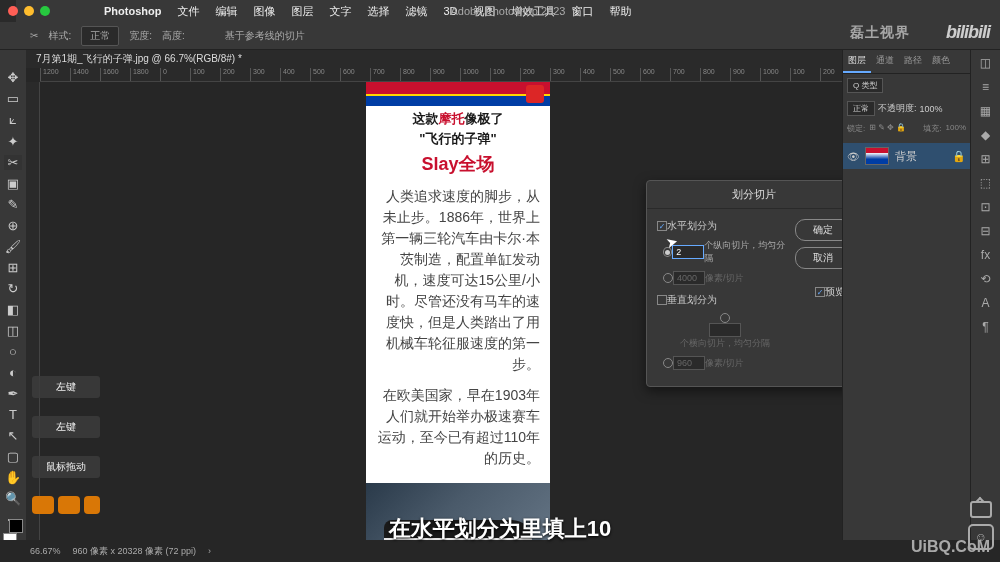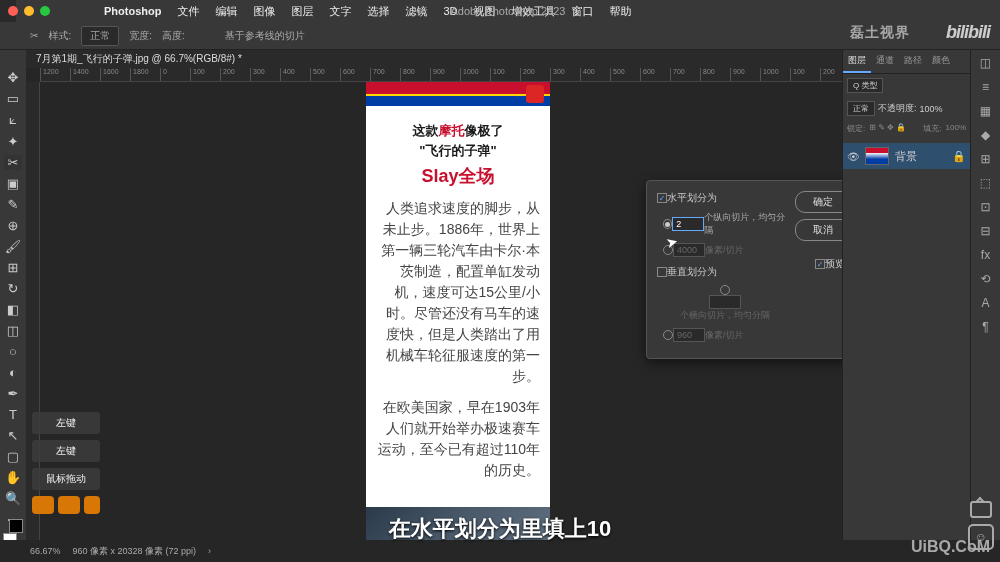--- a/index.html
+++ b/index.html
@@ -38,21 +38,21 @@
     .canvas-area { position: absolute; top: 68px; left: 26px; right: 158px; bottom: 22px; background: #262626; overflow: hidden; }
     .ruler-h { position: absolute; top: 0; left: 14px; right: 0; height: 14px; background: #2a2a2a; border-bottom: 1px solid #444; font-size: 7px; color: #888; display: flex; }
     .ruler-h span { flex: 0 0 30px; padding-left: 2px; border-left: 1px solid #555; }
     .ruler-v { position: absolute; top: 14px; left: 0; bottom: 0; width: 14px; background: #2a2a2a; border-right: 1px solid #444; }
     
     
     .document { position: absolute; top: 14px; left: 340px; width: 184px; bottom: 0; }
     .doc-content { background: #fff; width: 100%; }
     .doc-header { height: 24px; background: linear-gradient(to bottom, #c8102e 50%, #ffd700 50%, #ffd700 60%, #003da5 60%); position: relative; }
     .doc-badge { position: absolute; right: 6px; top: 3px; width: 18px; height: 18px; background: #dc2626; border-radius: 3px; }
-    .doc-body { padding: 16px 10px; text-align: center; }
+    .doc-body { padding: 4px 10px; text-align: center; }
     .doc-title1 { font-size: 13px; color: #1a1a1a; font-weight: bold; }
     .doc-title1 .hl { color: #c8102e; }
     .doc-title2 { font-size: 13px; color: #1a1a1a; font-weight: bold; margin-top: 2px; }
     .doc-slay { font-size: 18px; color: #c8102e; font-weight: bold; margin-top: 4px; }
     .doc-para { font-size: 14px; color: #444; line-height: 1.5; margin-top: 10px; text-align: right; }
     .doc-image { margin-top: 10px; height: 90px; background: linear-gradient(135deg, #2a3a4a 0%, #4a5a6a 40%, #6a7a8a 100%); position: relative; overflow: hidden; }
     .car { position: absolute; bottom: 8px; left: 10%; width: 80%; height: 45px; background: linear-gradient(to bottom, #1a1a1a 40%, #e8e8e8 40%); border-radius: 8px 20px 4px 4px; }
     .car::before, .car::after { content: ''; position: absolute; width: 16px; height: 16px; background: #111; border-radius: 50%; bottom: -4px; border: 2px solid #333; }
     .car::before { left: 10px; }
     .car::after { right: 15px; }
@@ -92,21 +92,21 @@
     .right-bar .ico { font-size: 12px; cursor: pointer; }
     
     
     .statusbar { position: absolute; bottom: 0; left: 0; right: 0; height: 22px; background: #262626; display: flex; align-items: center; padding-left: 30px; font-size: 9px; color: #aaa; gap: 12px; }
     
     
     .watermark-tl { position: absolute; top: 24px; right: 90px; font-size: 14px; font-weight: bold; color: rgba(255,255,255,0.55); letter-spacing: 1px; }
     .watermark-tr { position: absolute; top: 22px; right: 10px; font-size: 18px; font-weight: bold; color: rgba(255,255,255,0.75); font-style: italic; letter-spacing: -1px; }
     .watermark-br { position: absolute; bottom: 6px; right: 10px; font-size: 16px; font-weight: bold; color: rgba(255,255,255,0.6); }
     
-    .key-hints { position: absolute; left: 32px; bottom: 48px; display: flex; flex-direction: column; gap: 6px; }
+    .key-hints { position: absolute; left: 32px; bottom: 48px; display: flex; flex-direction: column; gap: 18px; }
     .key-pill { background: rgba(60,60,60,0.85); color: #eee; padding: 4px 10px; border-radius: 3px; font-size: 10px; text-align: center; min-width: 48px; }
     .pill-row { display: flex; gap: 4px; }
     .pill-orange { background: #d97706; width: 22px; height: 18px; border-radius: 4px; }
     .pill-orange2 { background: #d97706; width: 16px; height: 18px; border-radius: 4px; }
     
     .subtitle { position: absolute; bottom: 18px; left: 50%; transform: translateX(-50%); font-size: 22px; font-weight: bold; color: #fff; text-shadow: 0 1px 3px #000; }
     
     .tv-icon { position: absolute; right: 8px; bottom: 44px; width: 22px; height: 17px; border: 2px solid #aaa; border-radius: 3px; }
     .tv-icon::before { content: ''; position: absolute; top: -5px; left: 5px; width: 4px; height: 4px; border-left: 2px solid #aaa; border-top: 2px solid #aaa; transform: rotate(45deg); }
     .face-icon { position: absolute; right: 6px; bottom: 12px; width: 26px; height: 26px; border: 2px solid #aaa; border-radius: 5px; display: flex; align-items: center; justify-content: center; font-size: 12px; color: #aaa; }
@@ -227,20 +227,21 @@
       </div>
       <div class="doc-image">
         <div class="car"></div>
       </div>
       <div class="doc-dark-strip">作为全球巨大赛事赞助商及润滑油明测之一</div>
     </div>
   </div>
 </div>
 
 <div class="dialog">
+  <div class="dialog-title">划分切片</div>
   <div class="dialog-body">
     <div class="dialog-left">
       <div class="dialog-row">
         <span class="checkbox checked"></span>
         <span>水平划分为</span>
       </div>
       <div class="dialog-row" style="padding-left:6px;">
         <span class="radio checked"></span>
         <input class="num-input" value="2" style="">
         <span class="dialog-label-small">个纵向切片，均匀分隔</span>

